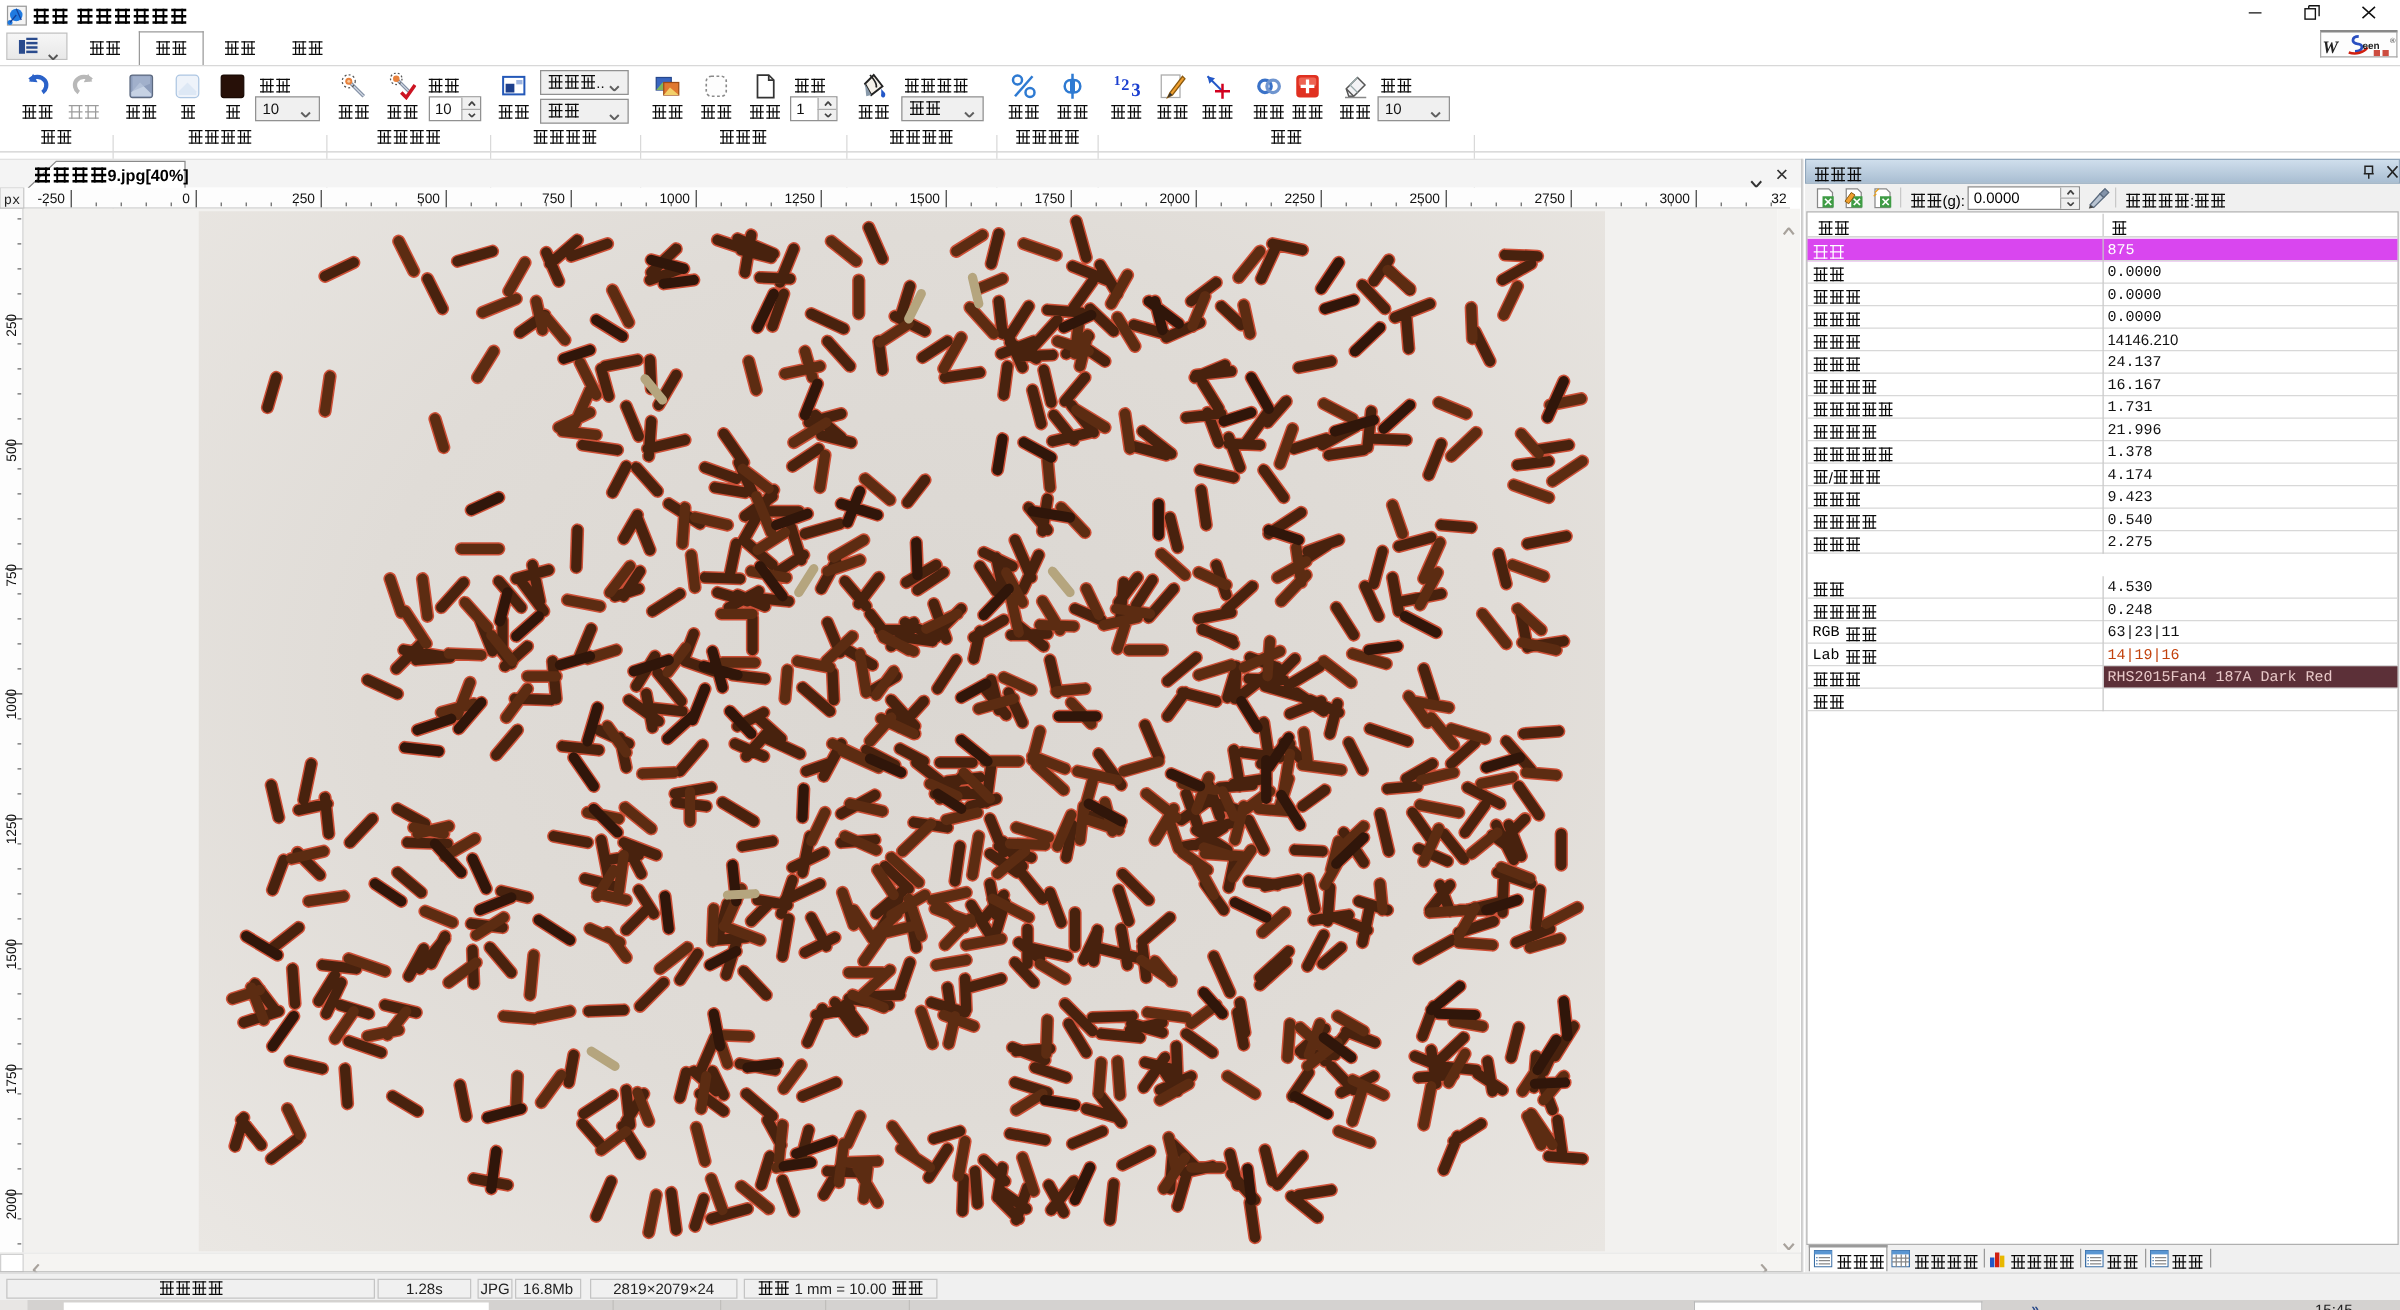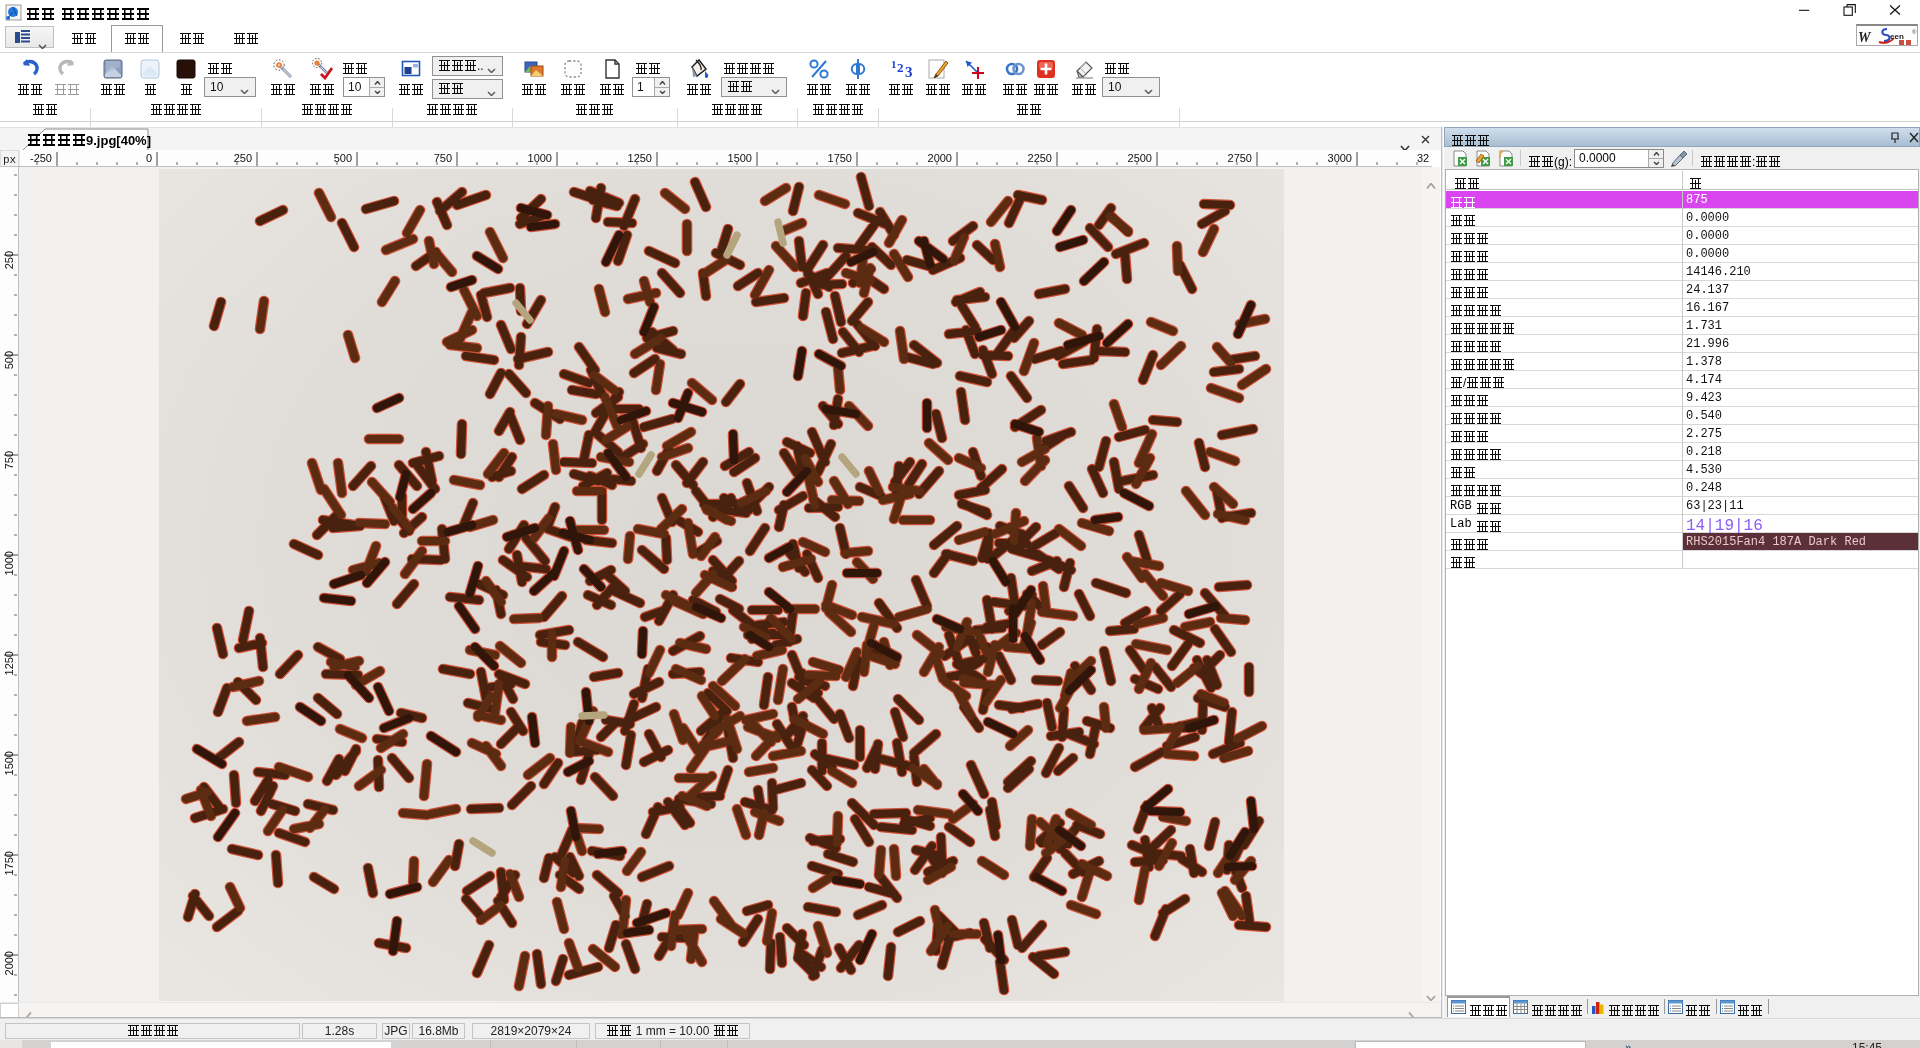--- a/index.html
+++ b/index.html
@@ -544,21 +544,21 @@
 <span class="a" style="left:240px;top:2px;font-size:12px;font-family:Liberation Mono;color:#111">0.0000</span>
 <span class="a" style="left:236px;top:0;width:1px;height:18px;background:#c8c8c8"></span>
 </div>
 <div class="a" style="left:0;top:75px;width:472px;height:18px;border-bottom:1px solid #d8d8d8">
 <span class="a" style="left:4px;top:2px"><i class="z"></i><i class="z"></i><i class="z"></i></span>
 <span class="a" style="left:240px;top:2px;font-size:12px;font-family:Liberation Mono;color:#111">0.0000</span>
 <span class="a" style="left:236px;top:0;width:1px;height:18px;background:#c8c8c8"></span>
 </div>
 <div class="a" style="left:0;top:93px;width:472px;height:18px;border-bottom:1px solid #d8d8d8">
 <span class="a" style="left:4px;top:2px"><i class="z"></i><i class="z"></i><i class="z"></i></span>
-<span class="a" style="left:240px;top:2px;font-size:12px;font-family:Liberation Mono, monospace;color:#111">14146.210</span>
+<span class="a" style="left:240px;top:2px;font-size:12px;font-family:Liberation Sans, sans-serif;color:#111">14146.210</span>
 <span class="a" style="left:236px;top:0;width:1px;height:18px;background:#c8c8c8"></span>
 </div>
 <div class="a" style="left:0;top:111px;width:472px;height:18px;border-bottom:1px solid #d8d8d8">
 <span class="a" style="left:4px;top:2px"><i class="z"></i><i class="z"></i><i class="z"></i></span>
 <span class="a" style="left:240px;top:2px;font-size:12px;font-family:Liberation Mono;color:#111">24.137</span>
 <span class="a" style="left:236px;top:0;width:1px;height:18px;background:#c8c8c8"></span>
 </div>
 <div class="a" style="left:0;top:129px;width:472px;height:18px;border-bottom:1px solid #d8d8d8">
 <span class="a" style="left:4px;top:2px"><i class="z"></i><i class="z"></i><i class="z"></i><i class="z"></i></span>
 <span class="a" style="left:240px;top:2px;font-size:12px;font-family:Liberation Mono;color:#111">16.167</span>
@@ -590,25 +590,20 @@
 <span class="a" style="left:236px;top:0;width:1px;height:18px;background:#c8c8c8"></span>
 </div>
 <div class="a" style="left:0;top:237px;width:472px;height:18px;border-bottom:1px solid #d8d8d8">
 <span class="a" style="left:4px;top:2px"><i class="z"></i><i class="z"></i><i class="z"></i><i class="z"></i></span>
 <span class="a" style="left:240px;top:2px;font-size:12px;font-family:Liberation Mono;color:#111">0.540</span>
 <span class="a" style="left:236px;top:0;width:1px;height:18px;background:#c8c8c8"></span>
 </div>
 <div class="a" style="left:0;top:255px;width:472px;height:18px;border-bottom:1px solid #d8d8d8">
 <span class="a" style="left:4px;top:2px"><i class="z"></i><i class="z"></i><i class="z"></i></span>
 <span class="a" style="left:240px;top:2px;font-size:12px;font-family:Liberation Mono;color:#111">2.275</span>
-<span class="a" style="left:236px;top:0;width:1px;height:18px;background:#c8c8c8"></span>
-</div>
-<div class="a" style="left:0;top:273px;width:472px;height:18px;border-bottom:1px solid #d8d8d8">
-<span class="a" style="left:4px;top:2px"><i class="z"></i><i class="z"></i><i class="z"></i><i class="z"></i></span>
-<span class="a" style="left:240px;top:2px;font-size:12px;font-family:Liberation Mono;color:#111">0.218</span>
 <span class="a" style="left:236px;top:0;width:1px;height:18px;background:#c8c8c8"></span>
 </div>
 <div class="a" style="left:0;top:291px;width:472px;height:18px;border-bottom:1px solid #d8d8d8">
 <span class="a" style="left:4px;top:2px"><i class="z"></i><i class="z"></i></span>
 <span class="a" style="left:240px;top:2px;font-size:12px;font-family:Liberation Mono;color:#111">4.530</span>
 <span class="a" style="left:236px;top:0;width:1px;height:18px;background:#c8c8c8"></span>
 </div>
 <div class="a" style="left:0;top:309px;width:472px;height:18px;border-bottom:1px solid #d8d8d8">
 <span class="a" style="left:4px;top:2px"><i class="z"></i><i class="z"></i><i class="z"></i><i class="z"></i></span>
 <span class="a" style="left:240px;top:2px;font-size:12px;font-family:Liberation Mono;color:#111">0.248</span>
@@ -616,21 +611,21 @@
 </div>
 <div class="a" style="left:0;top:327px;width:472px;height:18px;border-bottom:1px solid #d8d8d8">
 <span class="a" style="left:4px;top:2px;font-size:12px;font-family:'Liberation Mono',monospace">RGB</span>
 <span class="a" style="left:30px;top:2px"><i class="z"></i><i class="z"></i></span>
 <span class="a" style="left:240px;top:2px;font-size:12px;font-family:Liberation Mono;color:#111">63|23|11</span>
 <span class="a" style="left:236px;top:0;width:1px;height:18px;background:#c8c8c8"></span>
 </div>
 <div class="a" style="left:0;top:345px;width:472px;height:18px;border-bottom:1px solid #d8d8d8">
 <span class="a" style="left:4px;top:2px;font-size:12px;font-family:'Liberation Mono',monospace">Lab</span>
 <span class="a" style="left:30px;top:2px"><i class="z"></i><i class="z"></i></span>
-<span class="a" style="left:240px;top:2px;font-size:16px;font-family:Liberation Mono;color:#8b5cf6">14|19|16</span>
+<span class="a" style="left:240px;top:2px;font-size:12px;font-family:Liberation Mono;color:#c2410c">14|19|16</span>
 <span class="a" style="left:236px;top:0;width:1px;height:18px;background:#c8c8c8"></span>
 </div>
 <div class="a" style="left:0;top:363px;width:472px;height:18px;border-bottom:1px solid #d8d8d8">
 <span class="a" style="left:4px;top:2px"><i class="z"></i><i class="z"></i><i class="z"></i></span>
 <span class="a" style="left:237px;top:0;width:235px;height:17px;background:#5c3038"></span>
 <span class="a" style="left:240px;top:2px;font-size:12px;font-family:Liberation Mono;color:#e8c8c8">RHS2015Fan4 187A Dark Red</span>
 <span class="a" style="left:236px;top:0;width:1px;height:18px;background:#c8c8c8"></span>
 </div>
 <div class="a" style="left:0;top:381px;width:472px;height:18px;border-bottom:1px solid #d8d8d8">
 <span class="a" style="left:4px;top:2px"><i class="z"></i><i class="z"></i></span>

